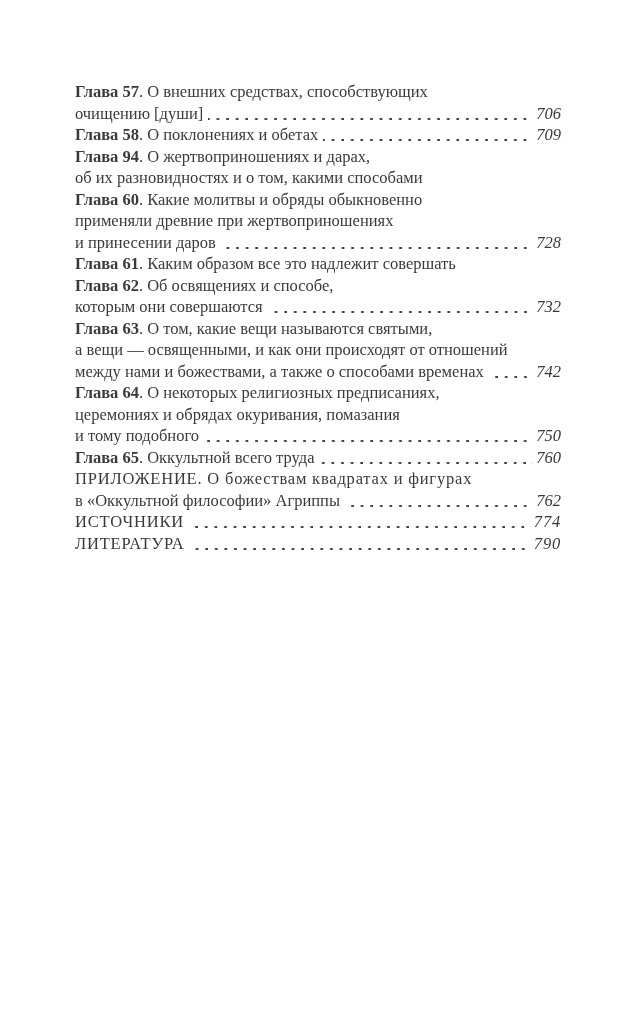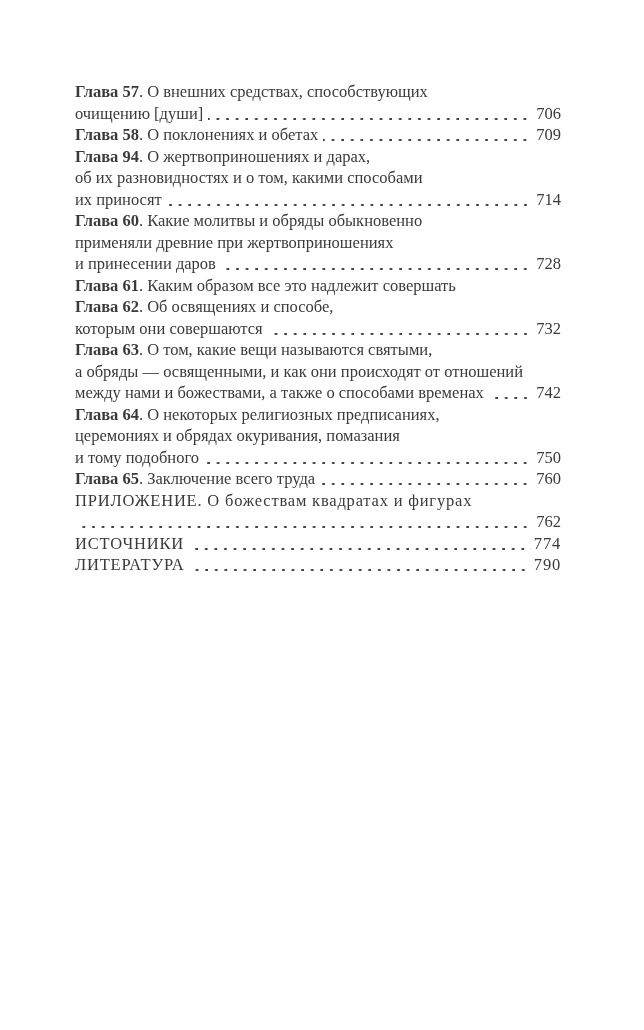--- a/index.html
+++ b/index.html
@@ -45,20 +45,21 @@
     margin: 0 3px 3.5px 5px;
     background-image: radial-gradient(circle at 1.6px 2px, #414141 1.15px, rgba(0,0,0,0) 1.5px);
     background-size: 9.6px 4px;
     background-repeat: repeat-x;
     background-position: right top;
     min-width: 10px;
   }
   .page-num {
     flex: 0 0 auto;
     text-align: right;
+    font-style: italic;
   }
 </style>
 </head>
 <body>
 
 <div class="page">
   <div class="toc">
 
     <div class="entry">
       <div class="line"><span class="b">Глава 57</span><span class="txt">. О внешних средствах, способствующих</span></div>
@@ -73,25 +74,20 @@
       <div class="line final">
           <span class="txt"><span class="b">Глава 58</span><span>. О поклонениях и обетах</span></span>
           <span class="dots"></span>
           <span class="page-num">709</span>
         </div>
     </div>
 
     <div class="entry">
       <div class="line"><span class="b">Глава 94</span><span class="txt">. О жертвоприношениях и дарах,</span></div>
       <div class="line"><span class="txt">об их разновидностях и о том, какими способами</span></div>
-      <div class="line final">
-          <span class="txt">их приносят</span>
-          <span class="dots"></span>
-          <span class="page-num">714</span>
-        </div>
     </div>
 
     <div class="entry">
       <div class="line"><span class="b">Глава 60</span><span class="txt">. Какие молитвы и обряды обыкновенно</span></div>
       <div class="line"><span class="txt">применяли древние при жертвоприношениях</span></div>
       <div class="line final">
           <span class="txt">и принесении даров</span>
           <span class="dots"></span>
           <span class="page-num">728</span>
         </div>
@@ -105,49 +101,50 @@
       <div class="line"><span class="b">Глава 62</span><span class="txt">. Об освящениях и способе,</span></div>
       <div class="line final">
           <span class="txt">которым они совершаются</span>
           <span class="dots"></span>
           <span class="page-num">732</span>
         </div>
     </div>
 
     <div class="entry">
       <div class="line"><span class="b">Глава 63</span><span class="txt">. О том, какие вещи называются святыми,</span></div>
-      <div class="line"><span class="txt">а обряды — освященными, и как они происходят от отношений</span></div>
+      <div class="line"><span class="txt">а вещи — освященными, и как они происходят от отношений</span></div>
       <div class="line final">
           <span class="txt">между нами и божествами, а также о способами временах</span>
           <span class="dots"></span>
           <span class="page-num">742</span>
         </div>
     </div>
 
     <div class="entry">
       <div class="line"><span class="b">Глава 64</span><span class="txt">. О некоторых религиозных предписаниях,</span></div>
       <div class="line"><span class="txt">церемониях и обрядах окуривания, помазания</span></div>
       <div class="line final">
           <span class="txt">и тому подобного</span>
           <span class="dots"></span>
           <span class="page-num">750</span>
         </div>
     </div>
 
     <div class="entry">
       <div class="line final">
-          <span class="txt"><span class="b">Глава 65</span><span>. Заключение всего труда</span></span>
+          <span class="txt"><span class="b">Глава 65</span><span>. Оккультной всего труда</span></span>
           <span class="dots"></span>
           <span class="page-num">760</span>
         </div>
     </div>
 
     <div class="entry">
       <div class="line caps"><span class="txt">ПРИЛОЖЕНИЕ. О божествам квадратах и фигурах</span></div>
       <div class="line final">
+          <span class="txt">в «Оккультной философии» Агриппы</span>
           <span class="dots"></span>
           <span class="page-num">762</span>
         </div>
     </div>
 
     <div class="entry">
       <div class="line final caps">
           <span class="txt">ИСТОЧНИКИ</span>
           <span class="dots"></span>
           <span class="page-num">774</span>

